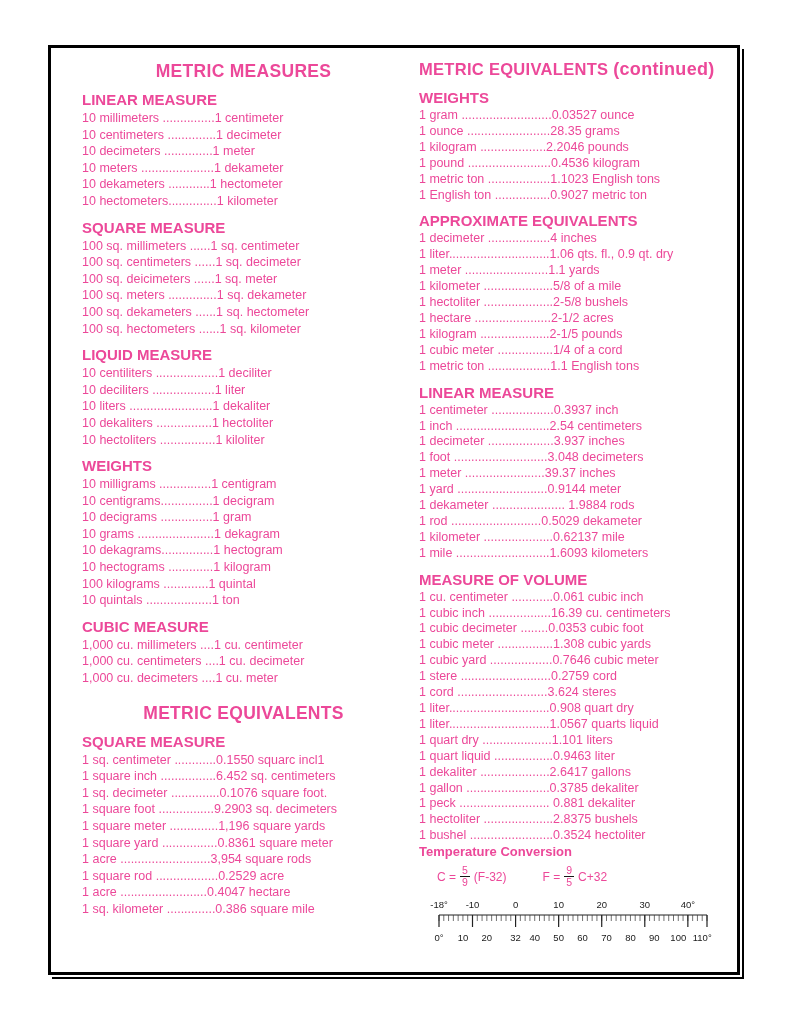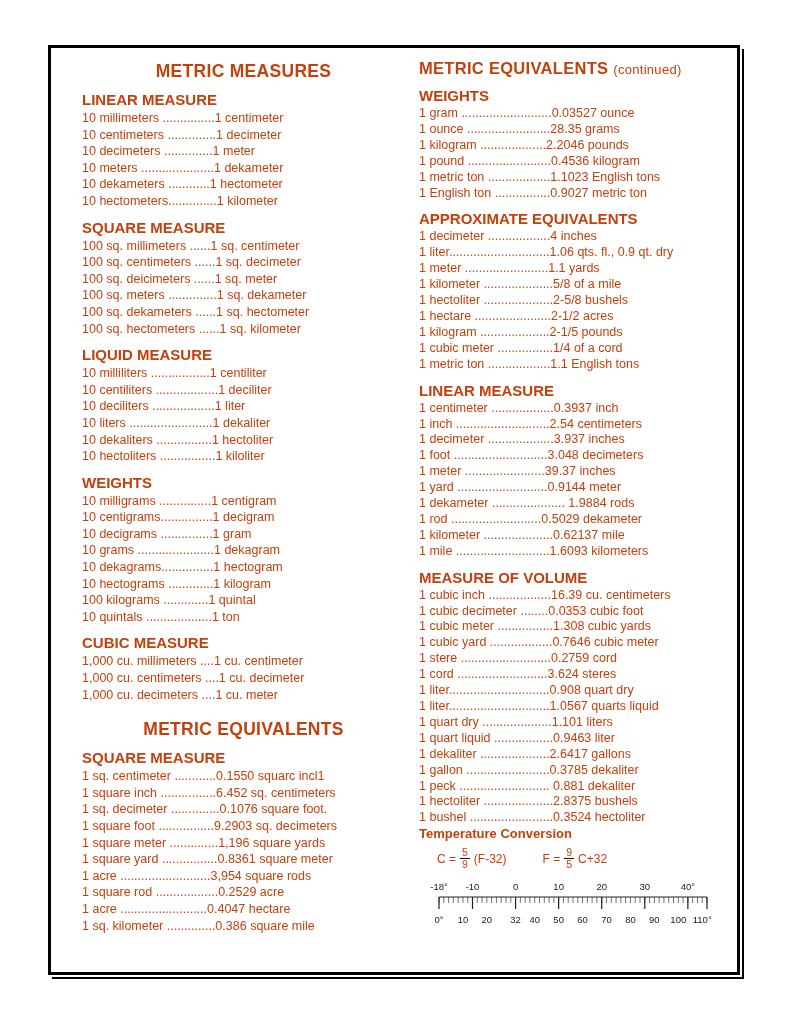--- a/index.html
+++ b/index.html
@@ -1,28 +1,28 @@
 <!DOCTYPE html>
 <html><head>
 <meta charset="utf-8">
 <style>
   html,body{margin:0;padding:0;background:#fff;}
   .page{position:relative;width:791px;height:1024px;background:#ffffff;
-        font-family:"Liberation Sans","DejaVu Sans",sans-serif;color:#c2410c;overflow:hidden;}
+        font-family:"Liberation Sans","DejaVu Sans",sans-serif;color:#ec4899;overflow:hidden;}
   .box{position:absolute;left:48px;top:45px;width:692px;height:930px;box-sizing:border-box;
        border:3px solid #000;box-shadow:2px 2px 0 0 #fff,4px 4px 0 0 #000;
        padding:11px 8px 0 14px;background:#fff;}
   .cols{display:flex;width:100%;height:100%;}
   .col-left{width:352px;box-sizing:border-box;padding-left:17px;padding-right:12px;}
   .col-right{flex:1;box-sizing:border-box;padding-left:2px;}
   .page-title{font-size:17.5px;font-weight:bold;text-align:center;letter-spacing:.3px;
               margin:2px 0 6px 0;white-space:nowrap;}
   .page-title.second{margin-top:16px;margin-bottom:5px;}
   .right-title{text-align:left;margin:0 0 3px 0;font-size:16.5px;}
-  .right-title .cont{font-size:13px;font-weight:normal;}
+  .right-title .cont{font-size:18px;font-weight:bold;}
   .sec-heading{font-size:15px;font-weight:bold;margin-top:9px;margin-bottom:2px;white-space:nowrap;}
   .row{font-size:12.5px;line-height:16.6px;white-space:nowrap;}
   .col-right .row{line-height:15.9px;}
   .temp{margin-top:0;}
   .temp-heading{font-size:13px;font-weight:bold;margin-bottom:6px;}
   .formulas{display:flex;align-items:center;gap:36px;padding-left:18px;font-size:12px;margin-bottom:8px;}
   .formula{display:inline-flex;align-items:center;gap:4px;white-space:nowrap;}
   .frac{display:inline-flex;flex-direction:column;align-items:center;font-size:10.5px;line-height:11px;}
   .frac .num{border-bottom:1px solid #151515;padding:0 2px;}
   .ruler-wrap{padding-left:4px;}
@@ -45,21 +45,20 @@
             <div class="row">10 dekameters   ............1 hectometer</div>
             <div class="row">10 hectometers..............1 kilometer</div>
             <div class="sec-heading">SQUARE MEASURE</div>
             <div class="row">100 sq. millimeters  ......1 sq. centimeter</div>
             <div class="row">100 sq. centimeters ......1 sq. decimeter</div>
             <div class="row">100 sq. deicimeters ......1 sq. meter</div>
             <div class="row">100 sq. meters ..............1 sq. dekameter</div>
             <div class="row">100 sq. dekameters ......1 sq. hectometer</div>
             <div class="row">100 sq. hectometers ......1 sq. kilometer</div>
             <div class="sec-heading">LIQUID MEASURE</div>
-            <div class="row">10 milliliters .................1 centiliter</div>
             <div class="row">10 centiliters ..................1 deciliter</div>
             <div class="row">10 deciliters ..................1 liter</div>
             <div class="row">10 liters ........................1 dekaliter</div>
             <div class="row">10 dekaliters  ................1 hectoliter</div>
             <div class="row">10 hectoliters ................1 kiloliter</div>
             <div class="sec-heading">WEIGHTS</div>
             <div class="row">10 milligrams ...............1 centigram</div>
             <div class="row">10 centigrams...............1 decigram</div>
             <div class="row">10 decigrams ...............1 gram</div>
             <div class="row">10 grams ......................1 dekagram</div>
@@ -116,20 +115,21 @@
             <div class="row">1 inch ...........................2.54 centimeters</div>
             <div class="row">1 decimeter ...................3.937 inches</div>
             <div class="row">1 foot ...........................3.048 decimeters</div>
             <div class="row">1 meter  .......................39.37 inches</div>
             <div class="row">1 yard  ..........................0.9144 meter</div>
             <div class="row">1 dekameter ..................... 1.9884 rods</div>
             <div class="row">1 rod  ..........................0.5029 dekameter</div>
             <div class="row">1 kilometer ....................0.62137 mile</div>
             <div class="row">1 mile ...........................1.6093 kilometers</div>
             <div class="sec-heading">MEASURE OF VOLUME</div>
+            <div class="row">1 cu. centimeter ............0.061 cubic inch</div>
             <div class="row">1 cubic inch ..................16.39 cu. centimeters</div>
             <div class="row">1 cubic decimeter  ........0.0353 cubic foot</div>
             <div class="row">1 cubic meter ................1.308 cubic yards</div>
             <div class="row">1 cubic yard ..................0.7646 cubic meter</div>
             <div class="row">1 stere ..........................0.2759 cord</div>
             <div class="row">1 cord  ..........................3.624 steres</div>
             <div class="row">1 liter.............................0.908 quart dry</div>
             <div class="row">1 liter.............................1.0567 quarts liquid</div>
             <div class="row">1 quart dry ....................1.101 liters</div>
             <div class="row">1 quart liquid .................0.9463 liter</div>

